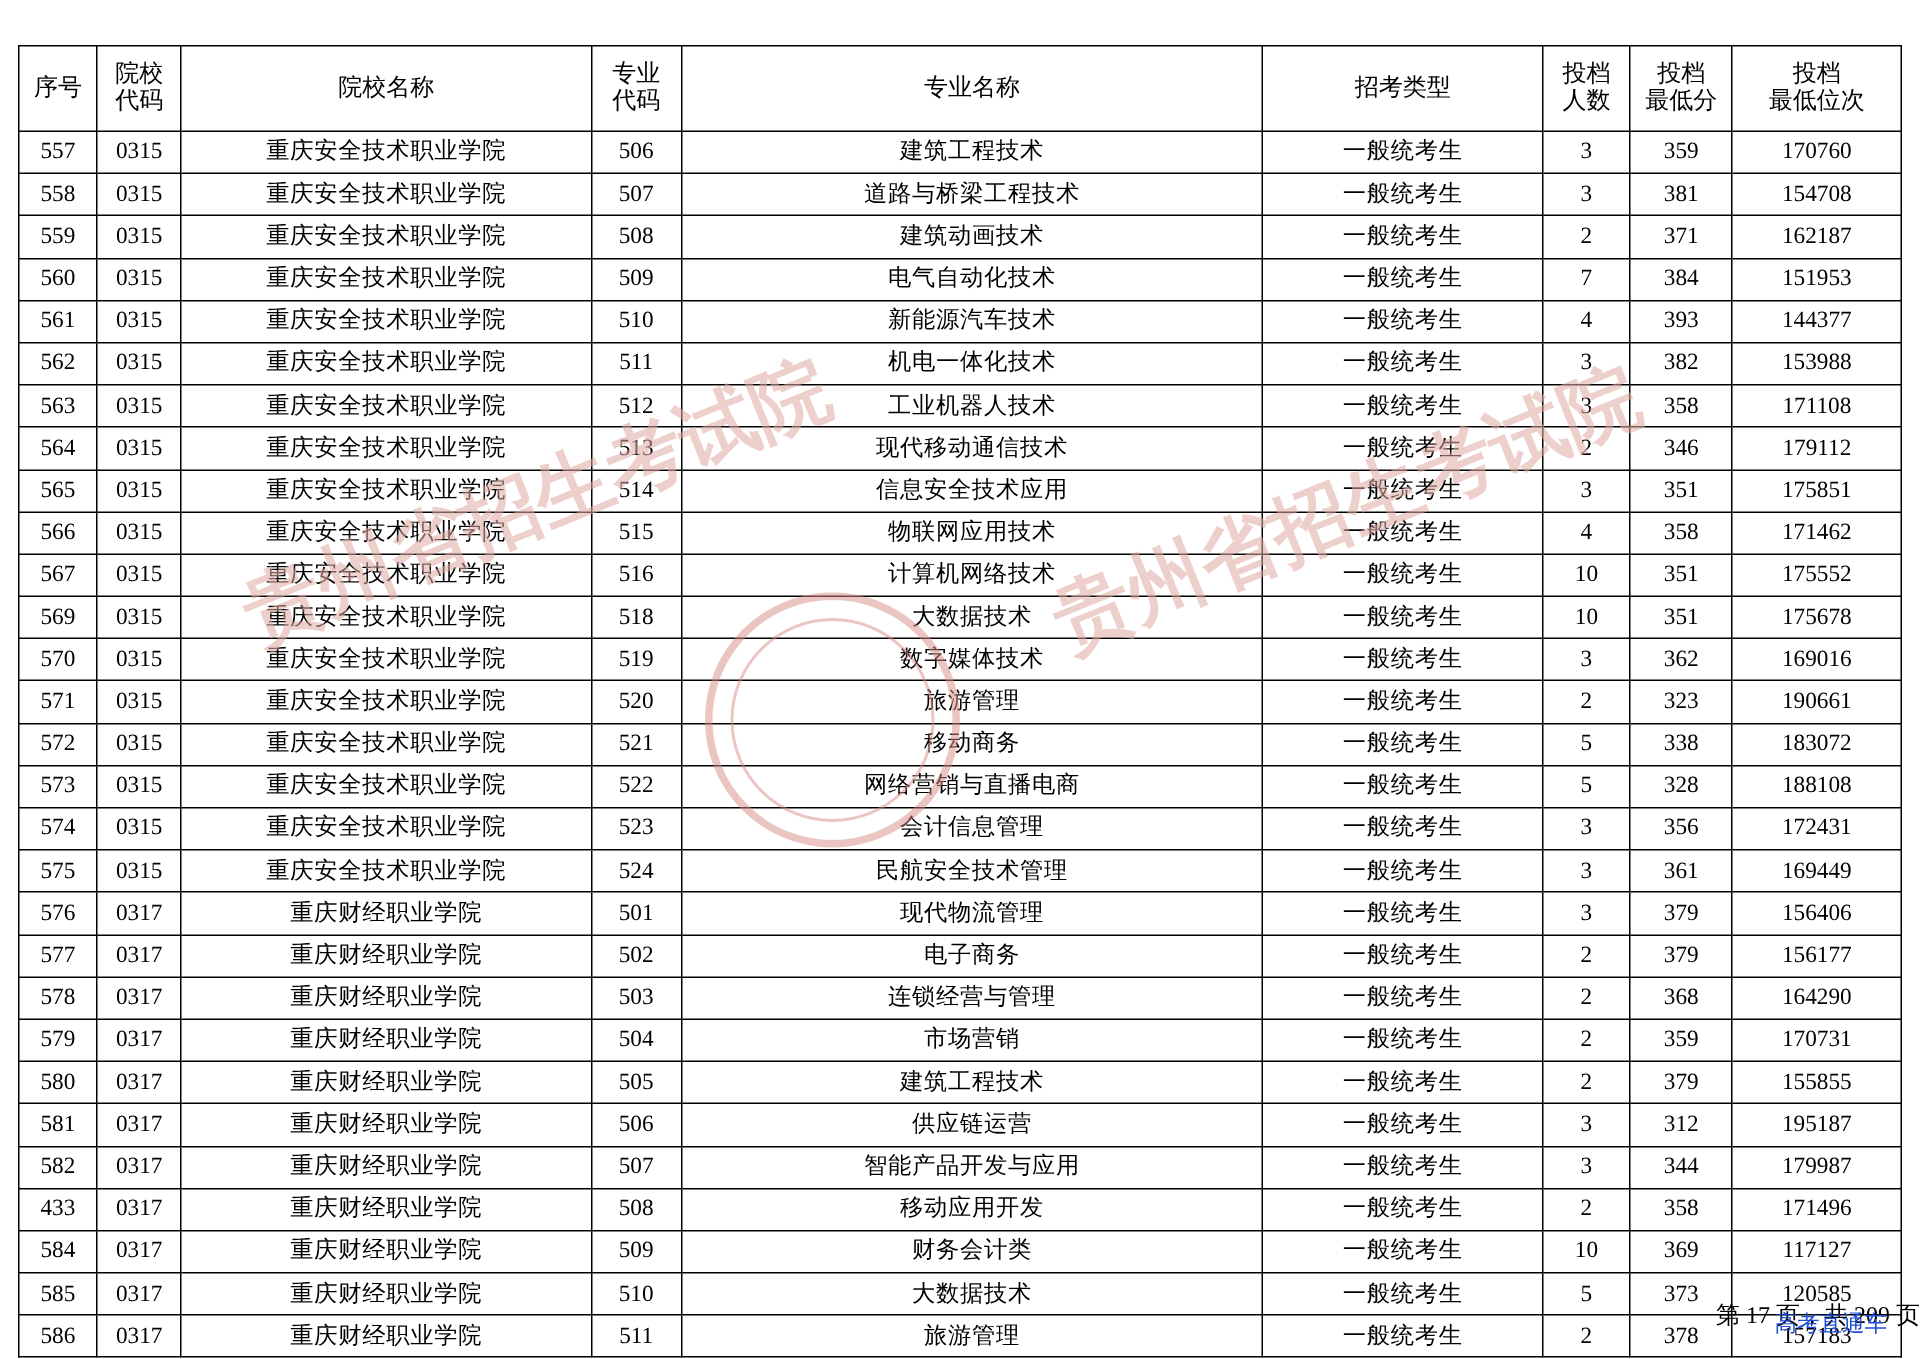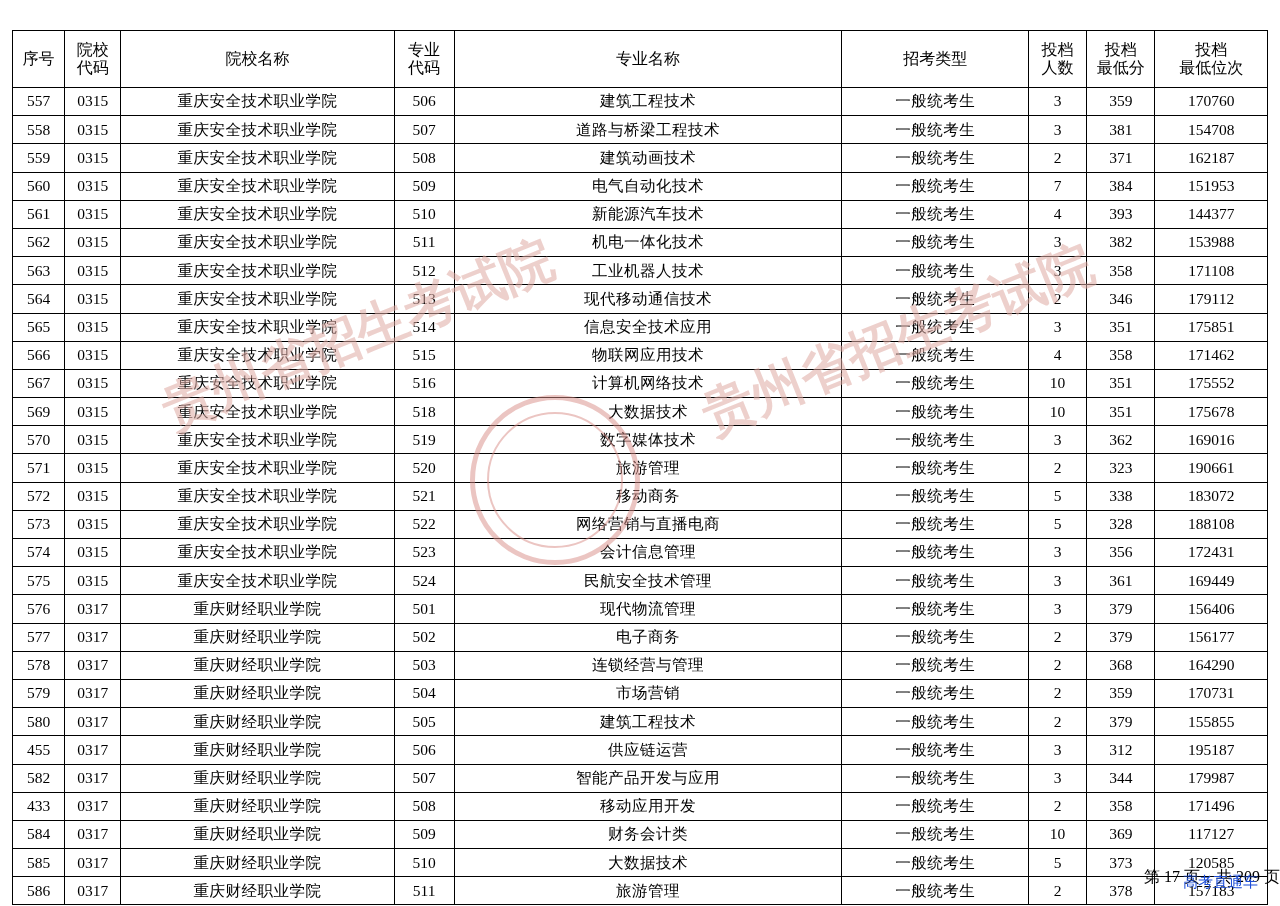--- a/index.html
+++ b/index.html
@@ -447,21 +447,21 @@
           <td>0317</td>
           <td class="name-cell">重庆财经职业学院</td>
           <td>505</td>
           <td class="major-cell">建筑工程技术</td>
           <td class="type-cell">一般统考生</td>
           <td>2</td>
           <td>379</td>
           <td>155855</td>
         </tr>
         <tr>
-          <td>455</td>
+          <td>581</td>
           <td>0317</td>
           <td class="name-cell">重庆财经职业学院</td>
           <td>506</td>
           <td class="major-cell">供应链运营</td>
           <td class="type-cell">一般统考生</td>
           <td>3</td>
           <td>312</td>
           <td>195187</td>
         </tr>
         <tr>

